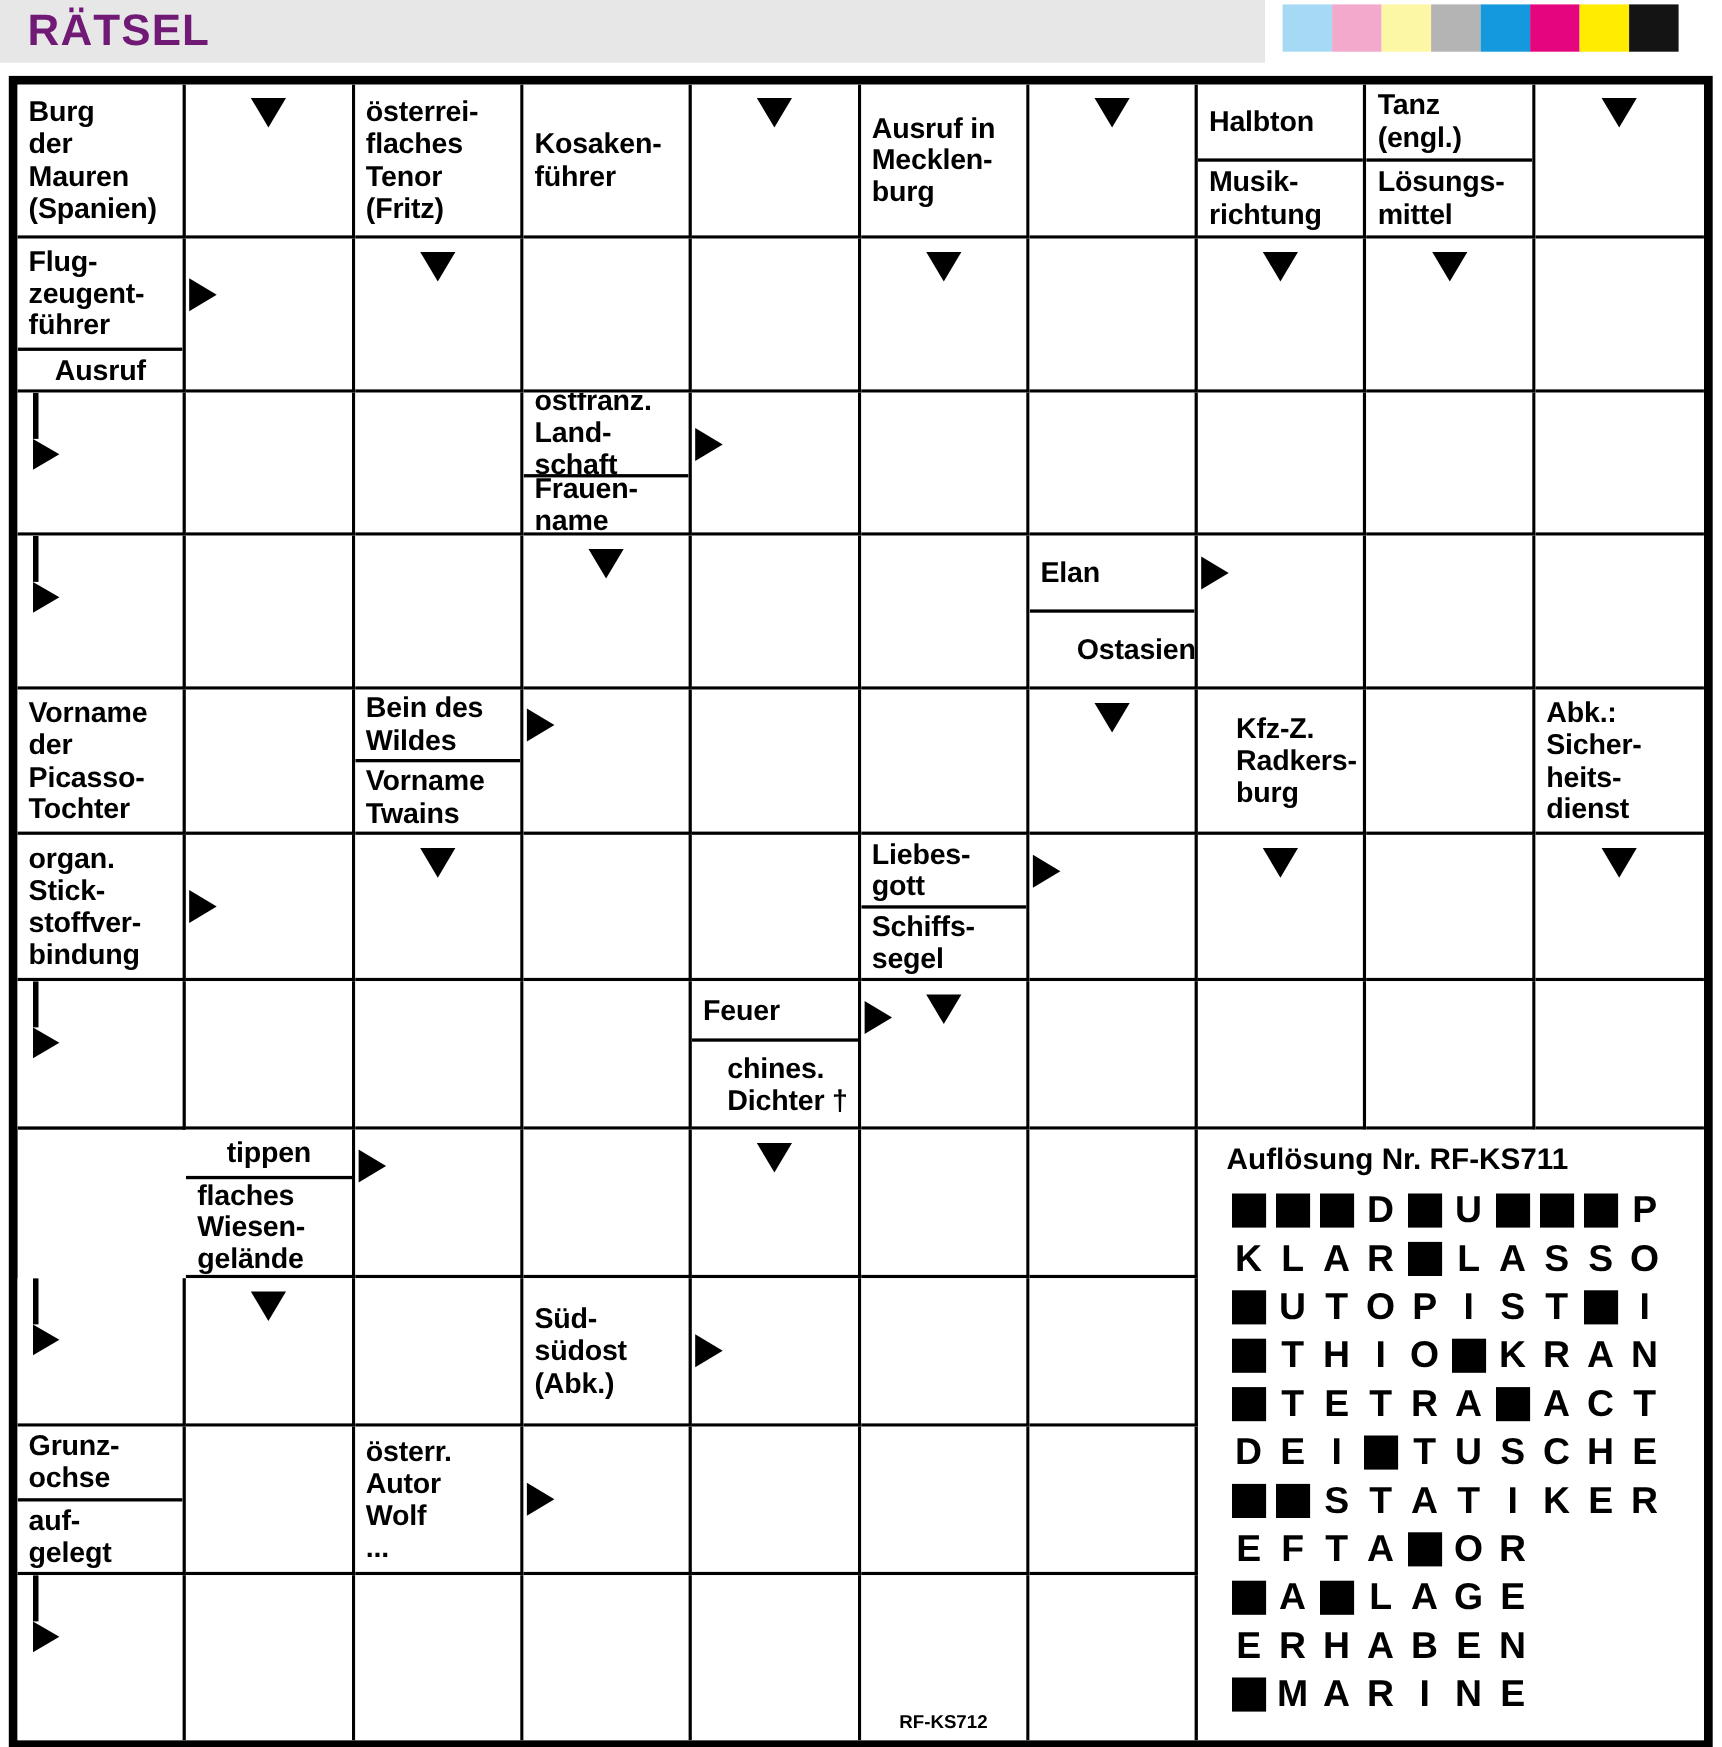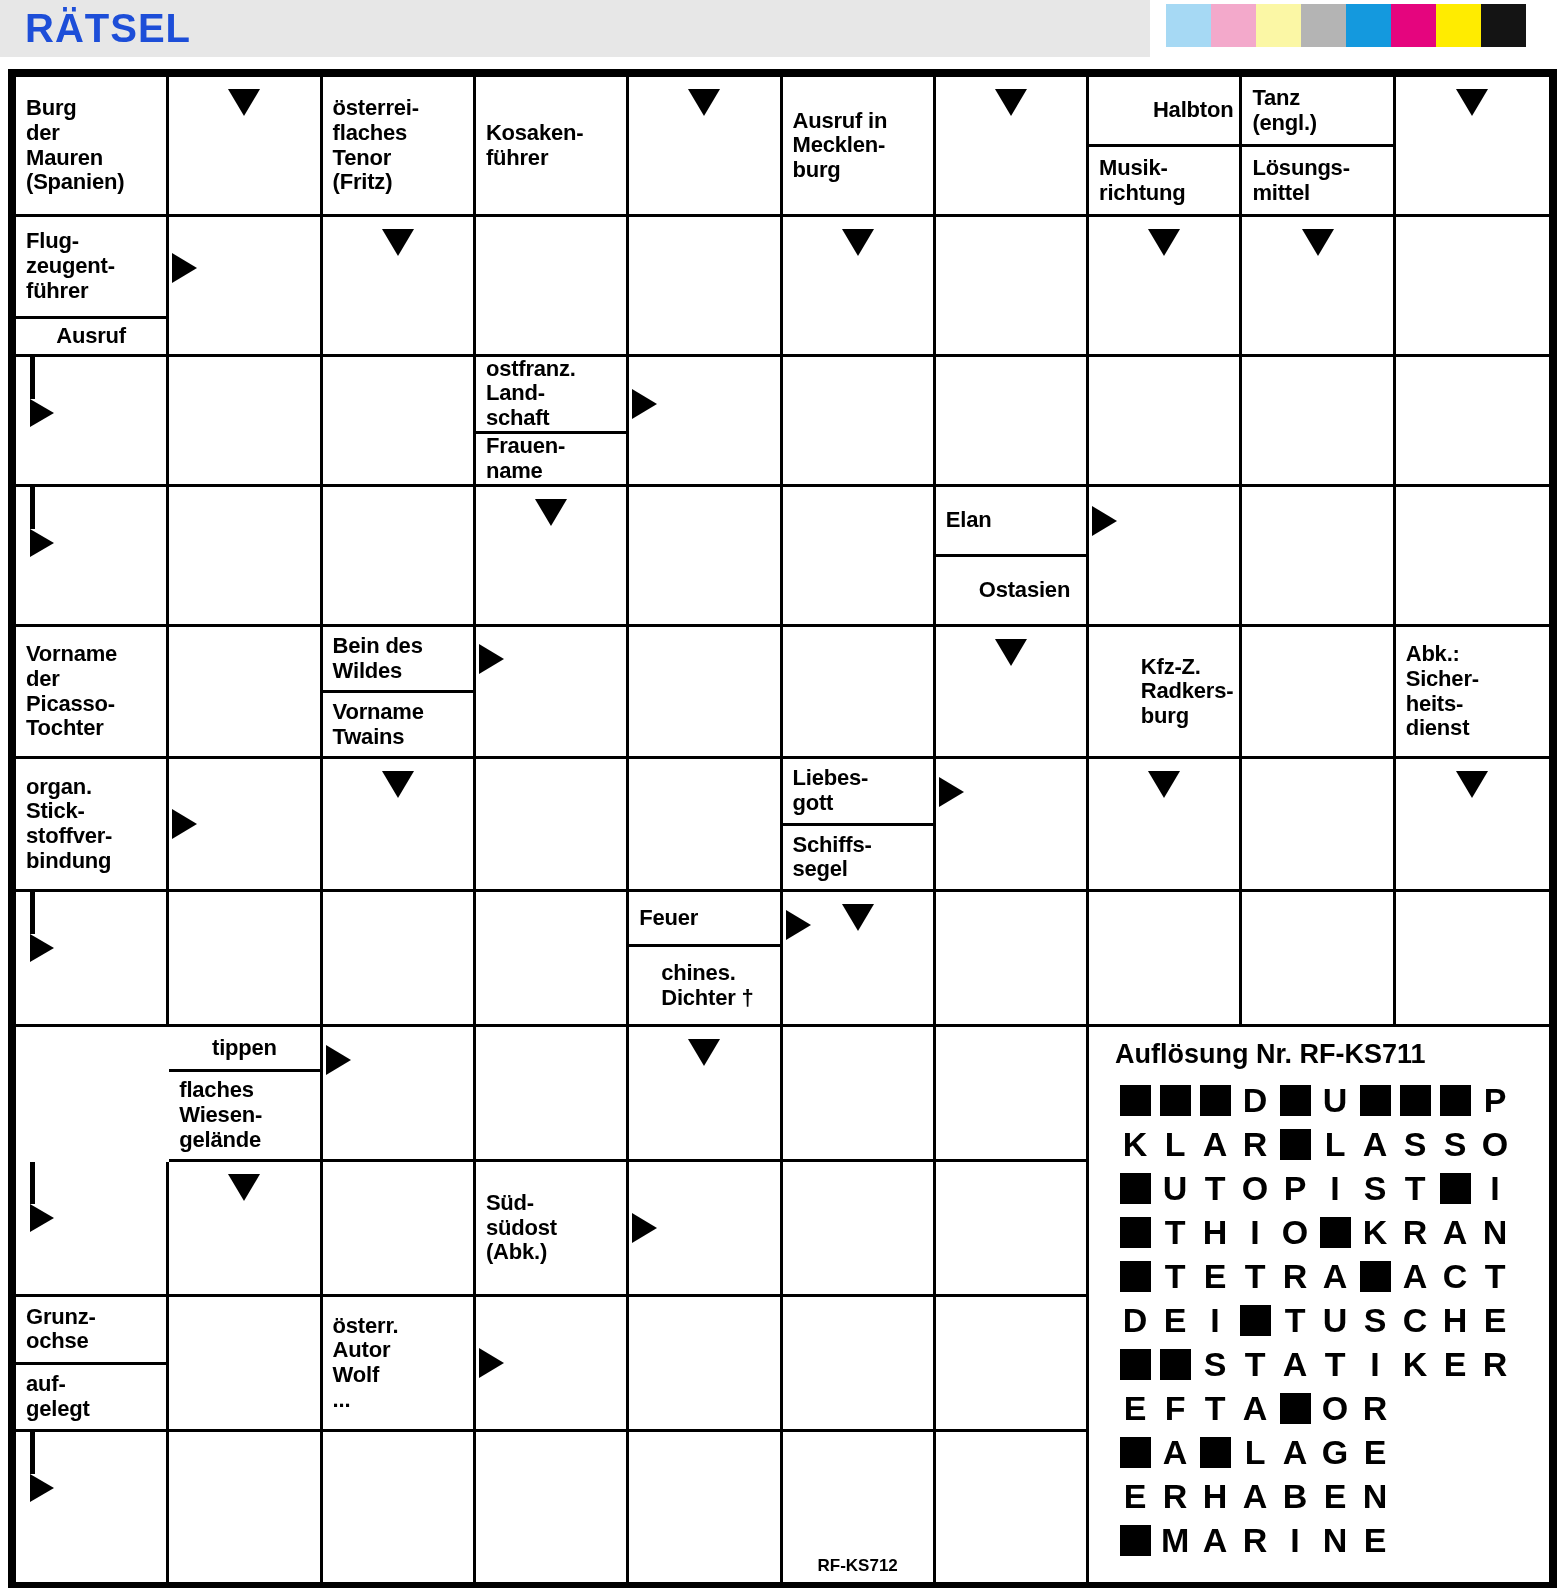--- a/index.html
+++ b/index.html
@@ -13,21 +13,21 @@
 
   
   .page-header { position: relative; height: 57px; width: 100%; }
   .title-bar {
     position: absolute; left: 0; top: 0;
     width: 1150px; height: 57px;
     background: #e7e7e7;
     display: flex; align-items: center;
   }
   .page-title {
-    font-size: 40px; font-weight: 700; color: #1d4ed8;
+    font-size: 40px; font-weight: 700; color: #701a75;
     margin-left: 25px; letter-spacing: 1px;
   }
   .color-bar { position: absolute; left: 1166px; top: 4px; display: flex; }
   .swatch { width: 45px; height: 43px; }
 
   
   .grid-wrap { margin: 12px 8px 0 8px; }
   .grid {
     display: grid;
     grid-template-columns: repeat(10, 1fr);
@@ -47,21 +47,21 @@
 
   .cell.clue { display: flex; flex-direction: column; }
   .clue-part {
     display: flex; align-items: center;
     padding: 2px 6px 2px 10px;
     min-height: 0;
   }
   .clue-part + .clue-part { border-top: 3px solid #000; }
   .clue-part.center { justify-content: center; text-align: center; padding-left: 6px; }
   .clue-text {
-    font-weight: 700; font-size: 22px; line-height: 1.12;
+    font-weight: 700; font-size: 26px; line-height: 1.12;
     letter-spacing: -0.2px; color: #000;
     white-space: pre-line;
   }
 
   
   .arrow-down {
     position: absolute; top: 12px; left: 50%;
     transform: translateX(-50%);
     width: 0; height: 0;
     border-left: 16px solid transparent;
@@ -159,21 +159,21 @@
           <div class="clue-part" style="flex: 1 1 0px;">
             <div class="clue-text">Ausruf in
 Mecklen-
 burg</div>
           </div>
         </div>
         <div class="cell answer" style="grid-area: 1 / 7 / span 1 / span 1;">
           <div class="arrow-down"></div>
         </div>
         <div class="cell clue" style="grid-area: 1 / 8 / span 1 / span 1;">
-          <div class="clue-part" style="flex: 1 1 0px; justify-content: flex-end;">
+          <div class="clue-part" style="flex: 1 1 0px;">
             <div class="clue-text">Halbton</div>
           </div>
           <div class="clue-part" style="flex: 1 1 0px;">
             <div class="clue-text">Musik-
 richtung</div>
           </div>
         </div>
         <div class="cell clue" style="grid-area: 1 / 9 / span 1 / span 1;">
           <div class="clue-part" style="flex: 1 1 0px;">
             <div class="clue-text">Tanz

